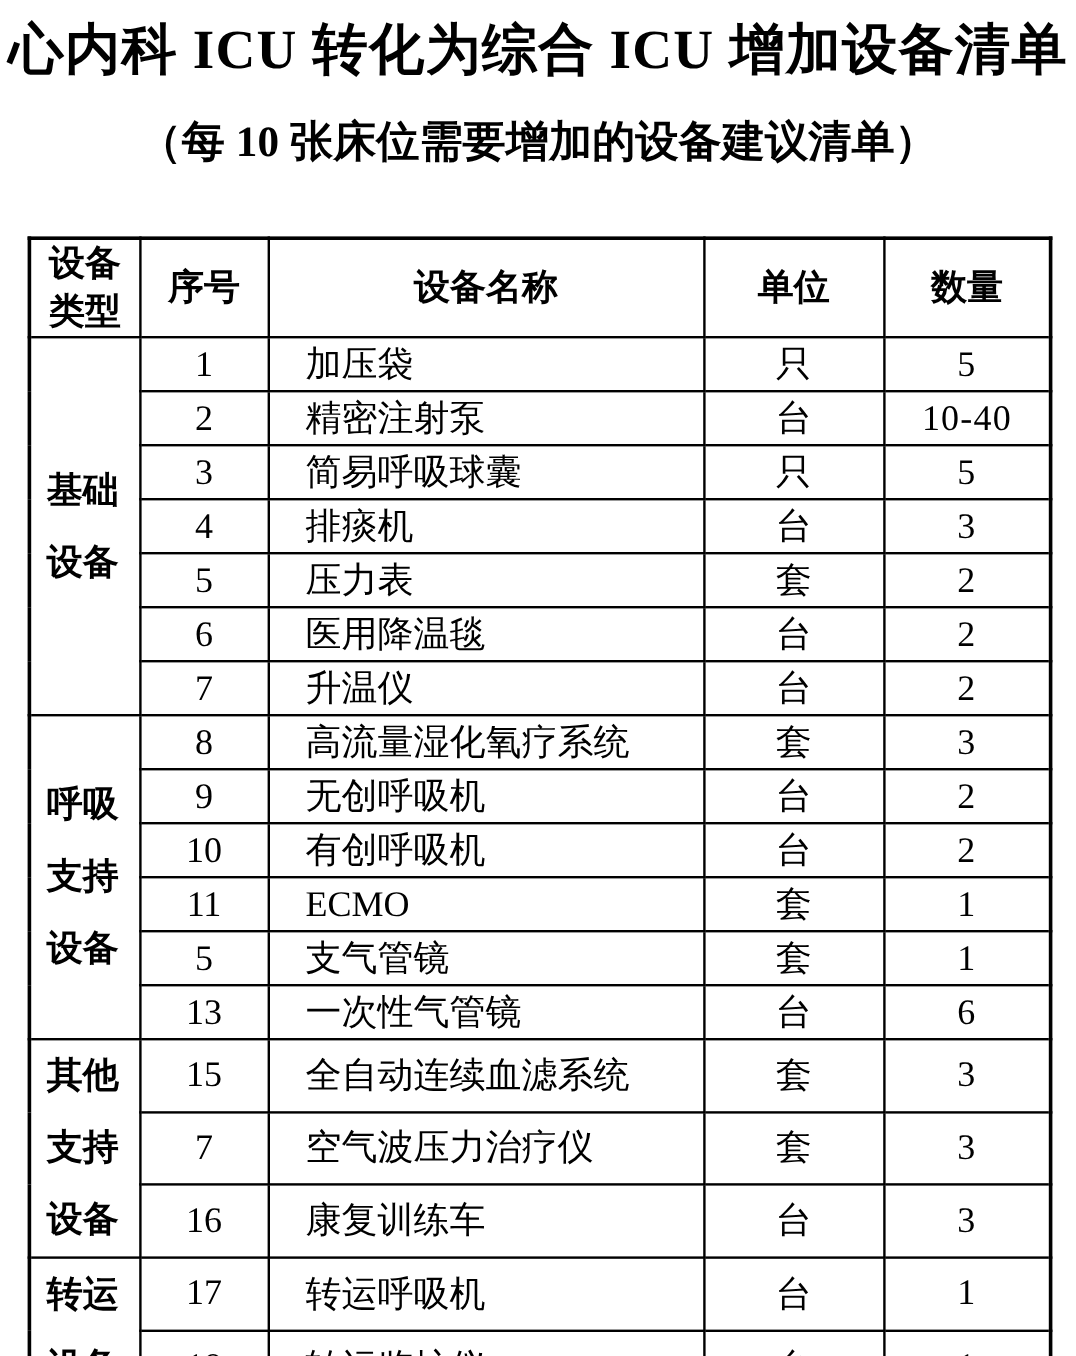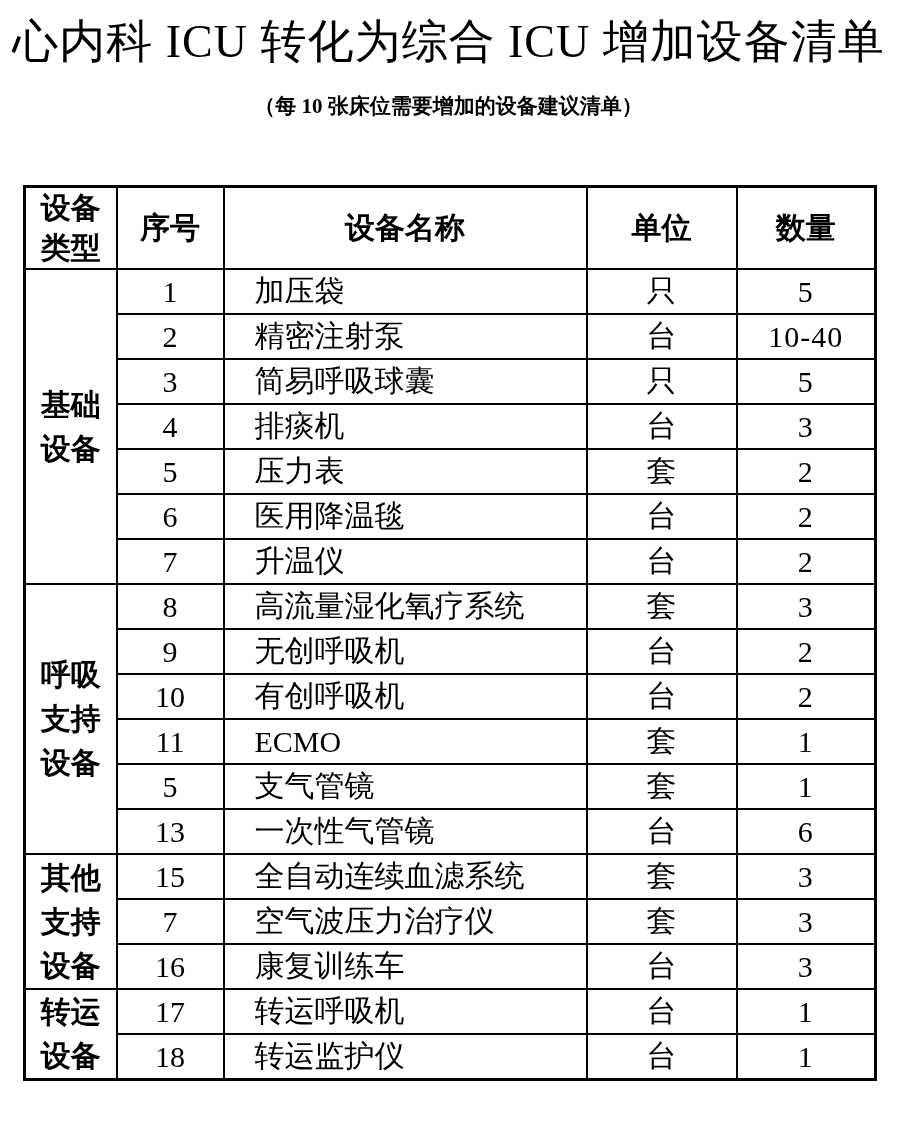--- a/index.html
+++ b/index.html
@@ -13,28 +13,28 @@
     position: relative;
     width: 897px;
     height: 1130px;
     background: #ffffff;
     overflow: hidden;
   }
   .doc-title {
     margin: 14px 0 0 0;
     font-size: 46px;
     line-height: 56px;
-    font-weight: normal;
+    font-weight: bold;
     text-align: center;
     letter-spacing: 1px;
     white-space: nowrap;
   }
   .doc-subtitle {
-    margin-top: 16px;
-    font-size: 21px;
+    margin-top: 28px;
+    font-size: 36px;
     line-height: 40px;
     font-weight: 600;
     text-align: center;
     white-space: nowrap;
   }
   table.equipment {
     border-collapse: collapse;
     table-layout: fixed;
     margin: 59px 0 0 23px;
     width: 851px;
@@ -50,22 +50,21 @@
   tr.header-row { height: 71px; }
   tr.data-row   { height: 45px; }
   th.col-header {
     font-weight: bold;
     text-align: center;
     line-height: 40px;
     padding: 0 13px;
   }
   td.category-cell {
     font-weight: bold;
-    text-align: center;
-    line-height: 44px;
+    line-height: 60px;
     padding: 0 13px;
     word-break: break-all;
     margin-top: 44px;
   }
   td.seq-cell  { text-align: center; }
   td.name-cell { text-align: left; padding-left: 30px; }
   td.unit-cell { text-align: center; }
   td.qty-cell  { text-align: center; letter-spacing: 1px; }
 </style>
 </head>

